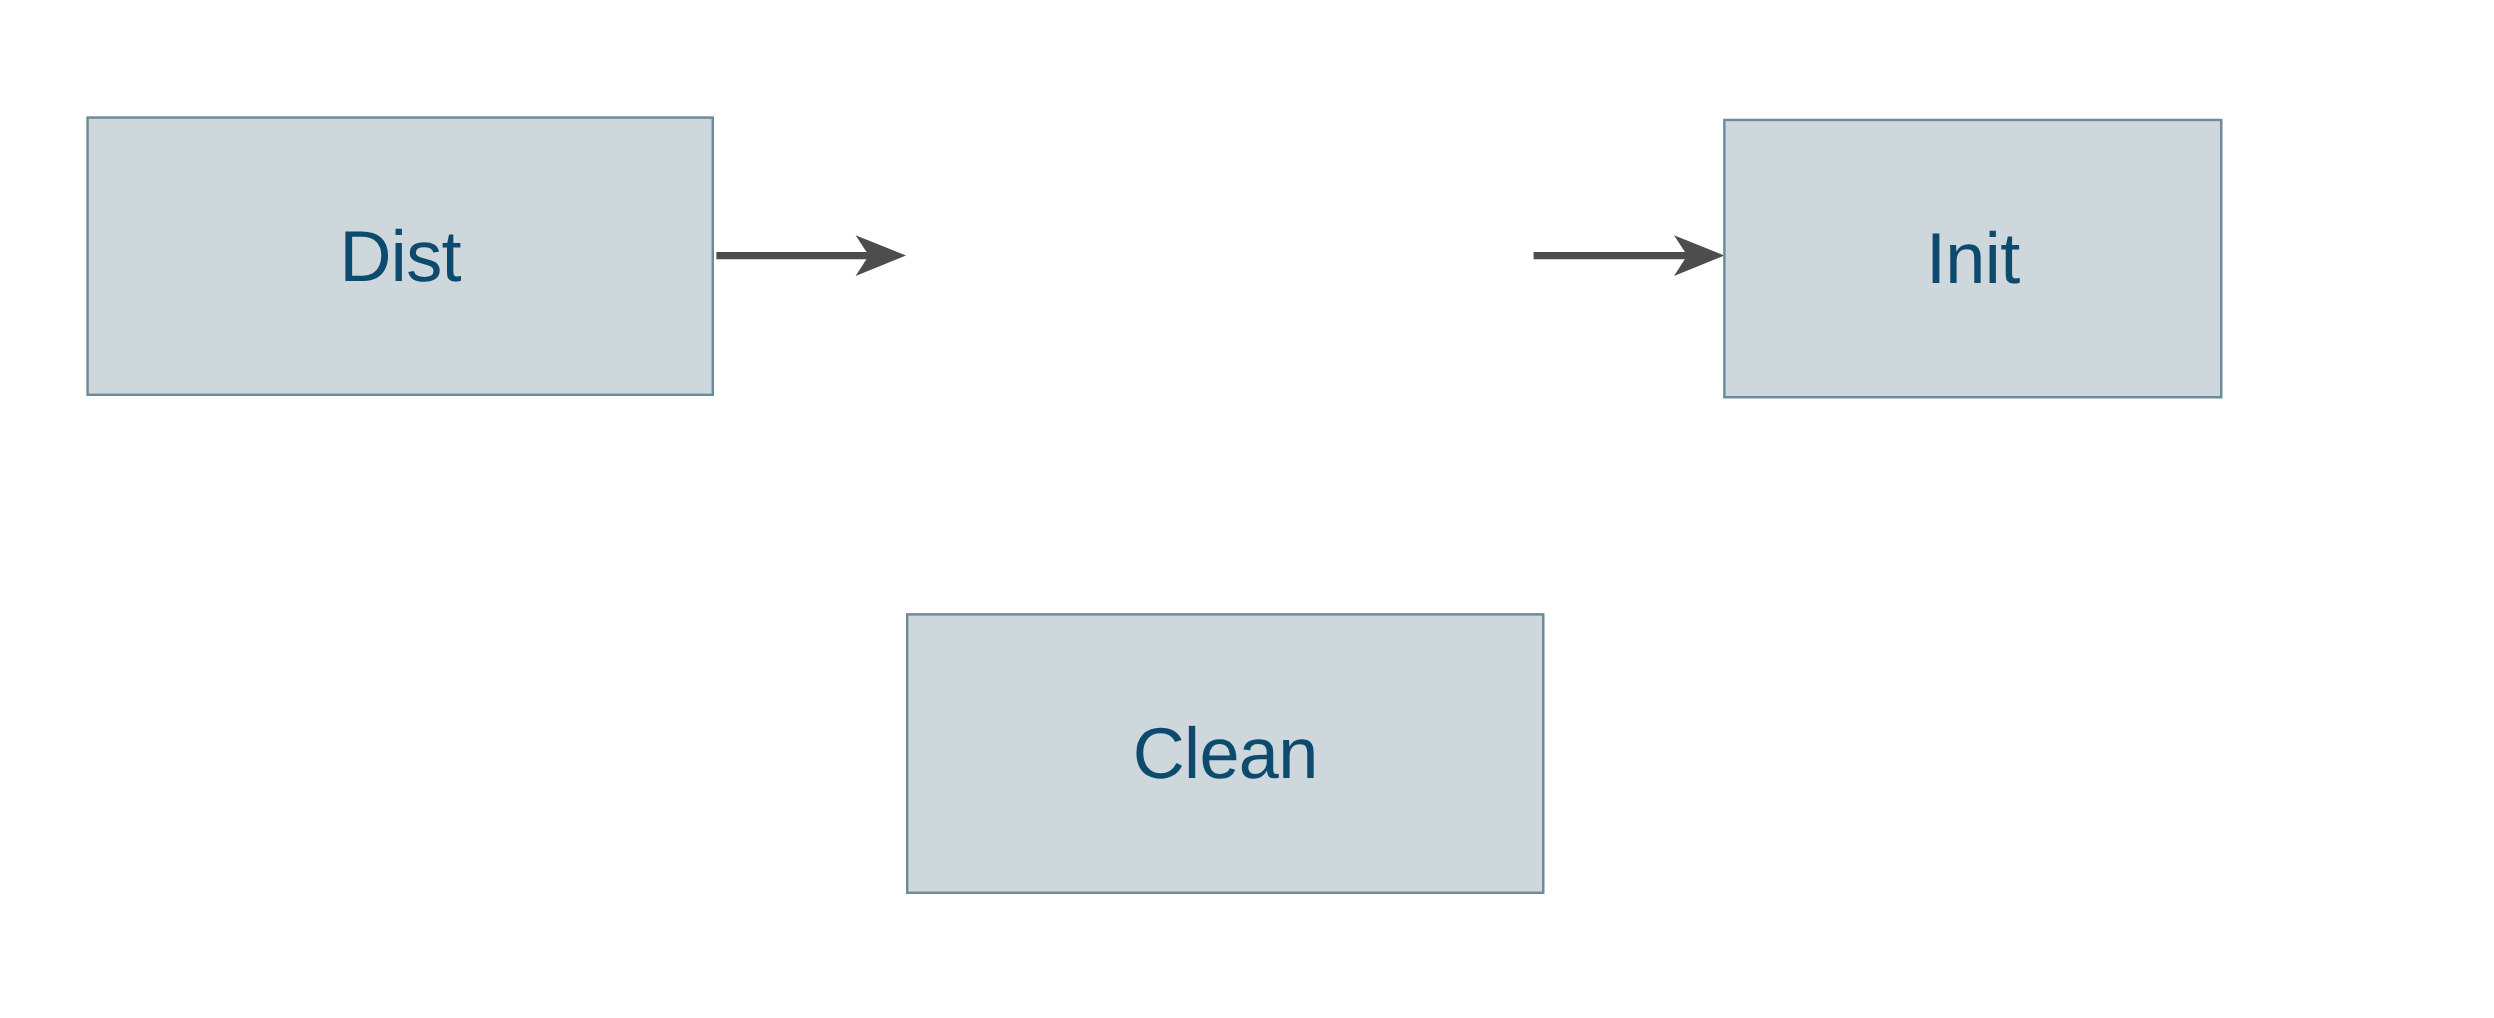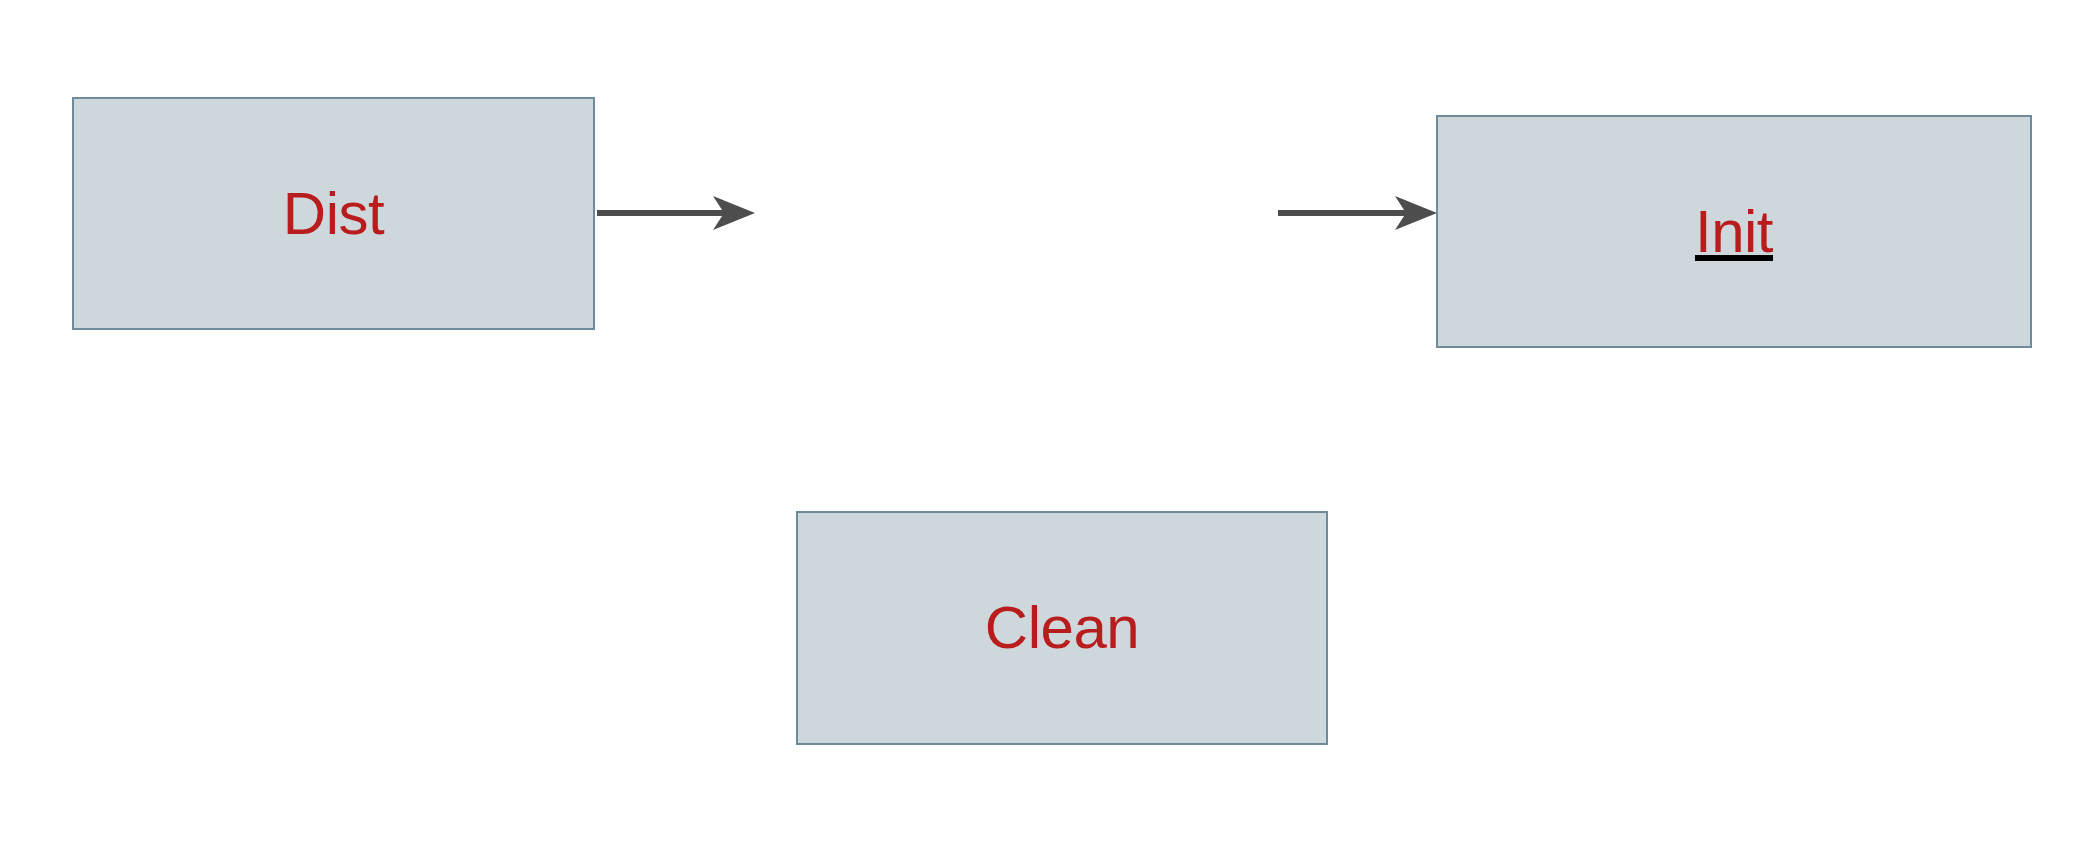--- a/index.html
+++ b/index.html
@@ -26,21 +26,21 @@
     border: 2px solid #6e8b9b;
     display: flex;
     align-items: center;
     justify-content: center;
   }
   .node-label {
     font-family: "Liberation Sans", sans-serif;
     font-size: 60px;
     font-weight: 400;
     line-height: 1;
-    color: #b91c1c;
+    color: #0c4a6e;
     letter-spacing: -0.5px;
     white-space: nowrap;
     user-select: none;
   }
   .edge {
     position: absolute;
     overflow: visible;
   }
   .edge svg {
     display: block;
@@ -68,21 +68,21 @@
         <path d="M 1437 213 L 1395 196 L 1406 213 L 1395 230 Z" fill="#4d4d4d"></path>
       </g>
     </svg>
   </div>
 
   <div class="node" style="left:72px; top:97px; width:523px; height:233px;">
     <span class="node-label">Dist</span>
   </div>
 
 
-  <div class="node" style="left:1436px; top:115px; width:596px; height:233px;text-decoration:underline;">
+  <div class="node" style="left:1436px; top:99px; width:416px; height:233px;">
     <span class="node-label">Init</span>
   </div>
 
-  <div class="node" style="left:755px; top:511px; width:532px; height:234px;margin-left:41px;">
+  <div class="node" style="left:755px; top:511px; width:532px; height:234px;">
     <span class="node-label">Clean</span>
   </div>
 
 </div>
 
 </body></html>

